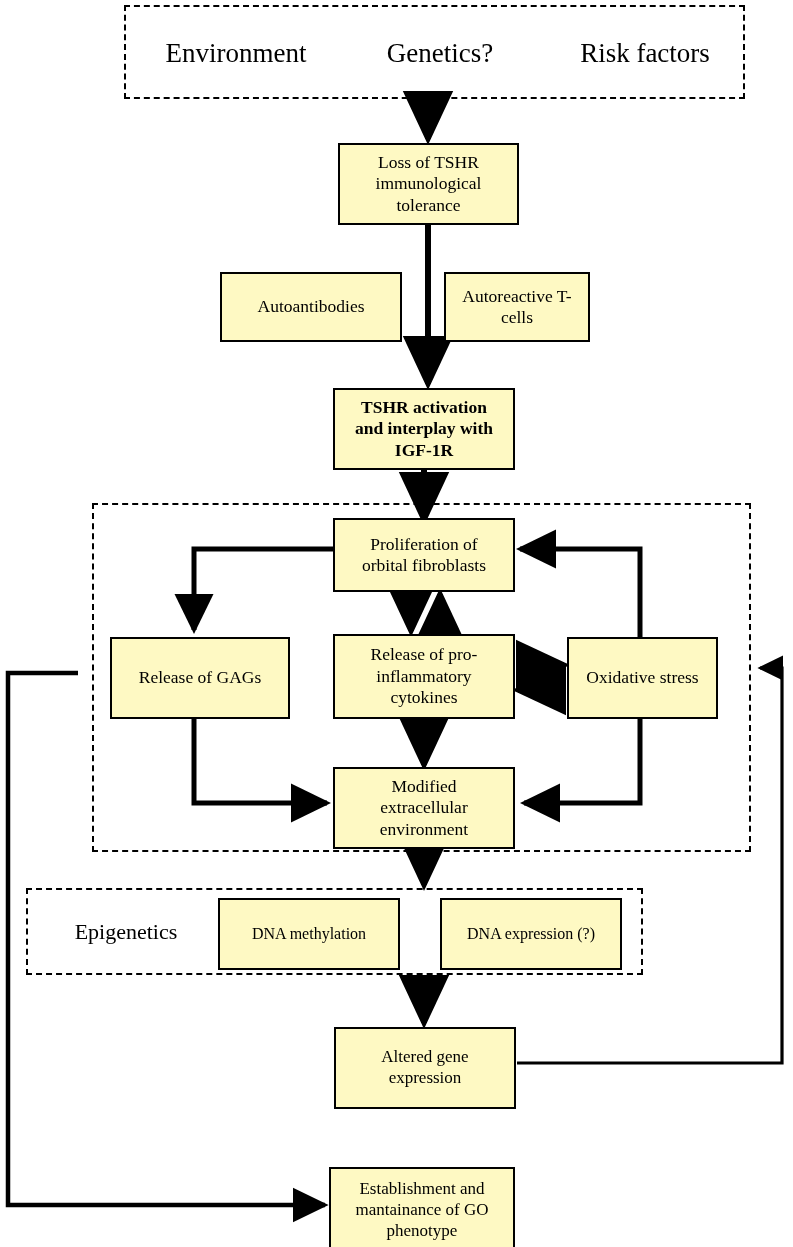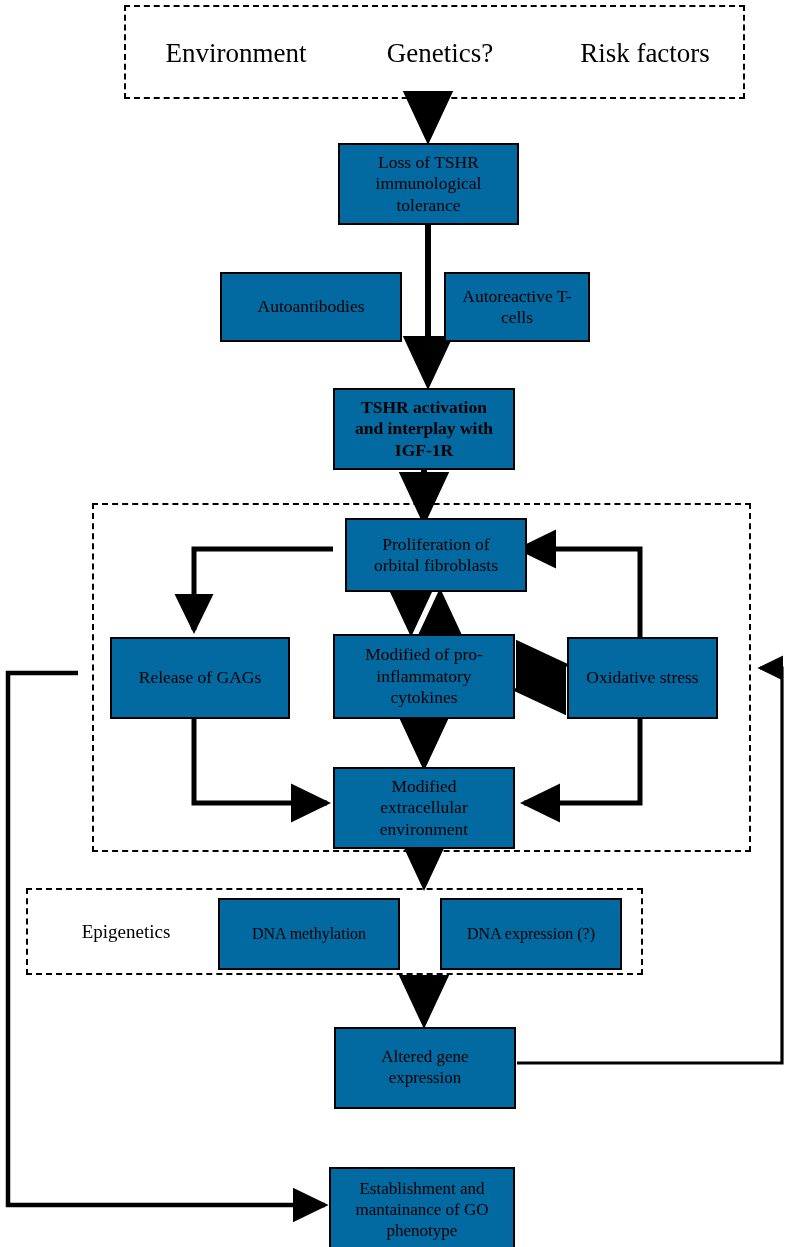--- a/index.html
+++ b/index.html
@@ -14,21 +14,21 @@
     height: 1247px;
     background: #ffffff;
     font-family: "Liberation Serif", "DejaVu Serif", serif;
     color: #000000;
     overflow: hidden;
   }
   .box {
     position: absolute;
     box-sizing: border-box;
     border: 2.5px solid #000;
-    background: #0369a1;
+    background: #fef9c3;
     display: flex;
     align-items: center;
     justify-content: center;
     text-align: center;
     line-height: 1.22;
     z-index: 5;
   }
   .box span {
     display: block;
     padding: 0 4px;
@@ -56,21 +56,21 @@
     left: 0;
     top: 0;
     width: 793px;
     height: 1247px;
     z-index: 3;
     pointer-events: none;
   }
   .fs-top   { font-size: 27px; }
   .fs-box   { font-size: 17.5px; }
   .fs-box2  { font-size: 17px; }
-  .fs-epi   { font-size: 19px; }
+  .fs-epi   { font-size: 22px; }
   .fs-small { font-size: 16px; }
 </style>
 </head>
 <body>
 
 <div id="canvas">
 
   <svg class="wires" viewBox="0 0 793 1247" xmlns="http://www.w3.org/2000/svg">
     <defs>
       <marker id="ah" markerWidth="9" markerHeight="9" refX="7.2" refY="4.5" orient="auto" markerUnits="strokeWidth">
@@ -142,31 +142,31 @@
   <div class="box fs-box" style="left:444px; top:272px; width:146px; height:70px;">
     <span>Autoreactive T-cells</span>
   </div>
 
   <div class="box fs-box" style="left:333px; top:388px; width:182px; height:82px;font-weight:bold;">
     <span>TSHR activation
 and interplay with
 IGF-1R</span>
   </div>
 
-  <div class="box fs-box" style="left:345px; top:518px; width:182px; height:74px;text-align:center;">
+  <div class="box fs-box" style="left:333px; top:518px; width:182px; height:74px;text-align:center;">
     <span>Proliferation of
 orbital fibroblasts</span>
   </div>
 
   <div class="box fs-box" style="left:110px; top:637px; width:180px; height:82px;">
     <span>Release of GAGs</span>
   </div>
 
   <div class="box fs-box" style="left:333px; top:634px; width:182px; height:85px;">
-    <span>Modified of pro-
+    <span>Release of pro-
 inflammatory
 cytokines</span>
   </div>
 
   <div class="box fs-box" style="left:567px; top:637px; width:151px; height:82px;">
     <span>Oxidative stress</span>
   </div>
 
   <div class="box fs-box" style="left:333px; top:767px; width:182px; height:82px;">
     <span>Modified

